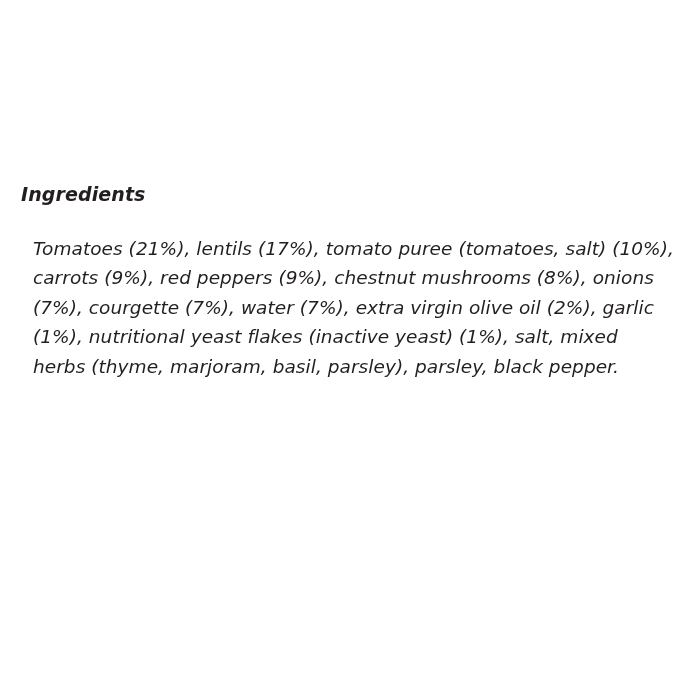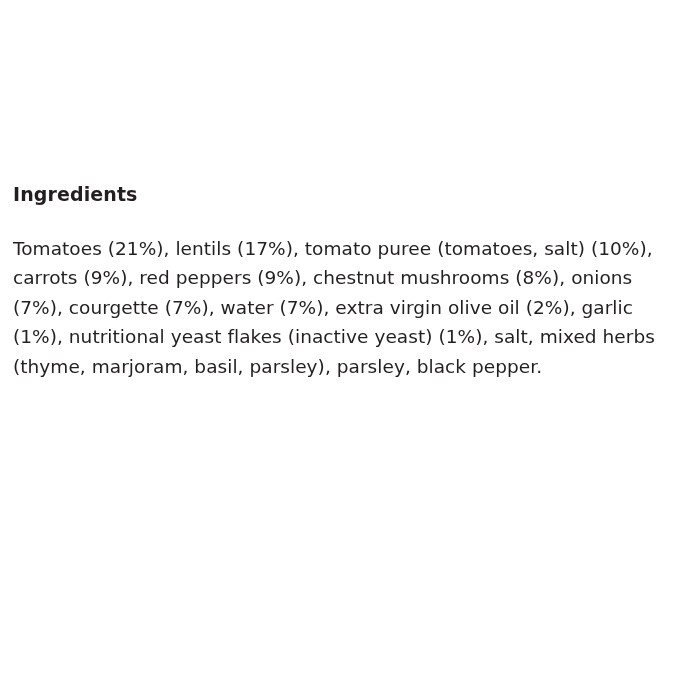--- a/index.html
+++ b/index.html
@@ -15,37 +15,38 @@
     overflow: hidden;
   }
   .page {
     position: relative;
     width: 700px;
     height: 700px;
     box-sizing: border-box;
   }
   .content {
     position: absolute;
-    left: 13px;
+    left: 21px;
     top: 183px;
     width: 666px;
+    font-style: italic;
   }
   .heading {
     font-size: 19px;
     font-weight: bold;
     letter-spacing: 0.1px;
     color: #231f20;
     margin: 0 0 28px 0;
     line-height: 1.2;
   }
   .body-text {
     font-size: 18.5px;
     line-height: 29.5px;
     color: #231f20;
-    margin: 0;
+    margin: 12px;
     letter-spacing: 0.05px;
   }
   .paragraph + .paragraph {
     margin-top: 0;
   }
 </style>
 </head>
 <body>
 
 <div class="page">

